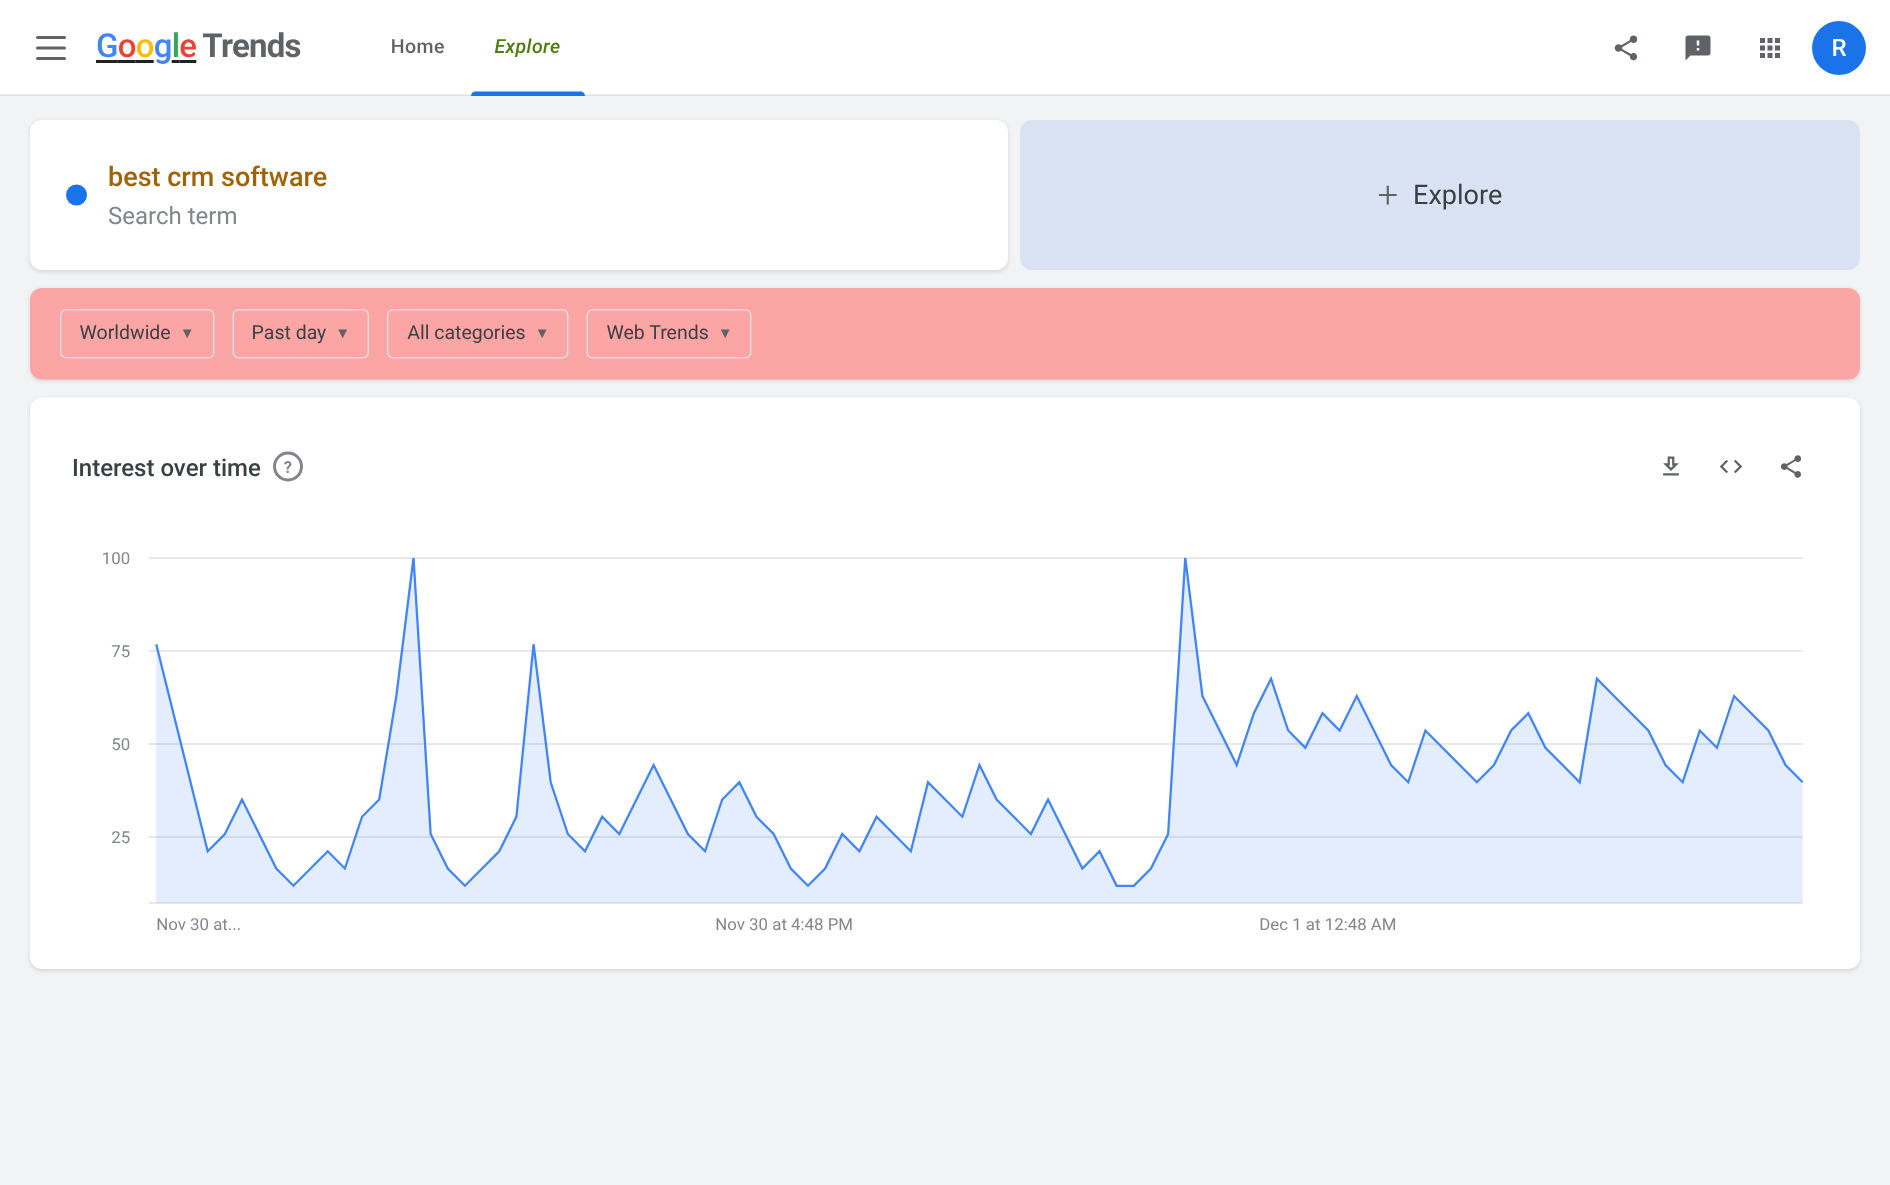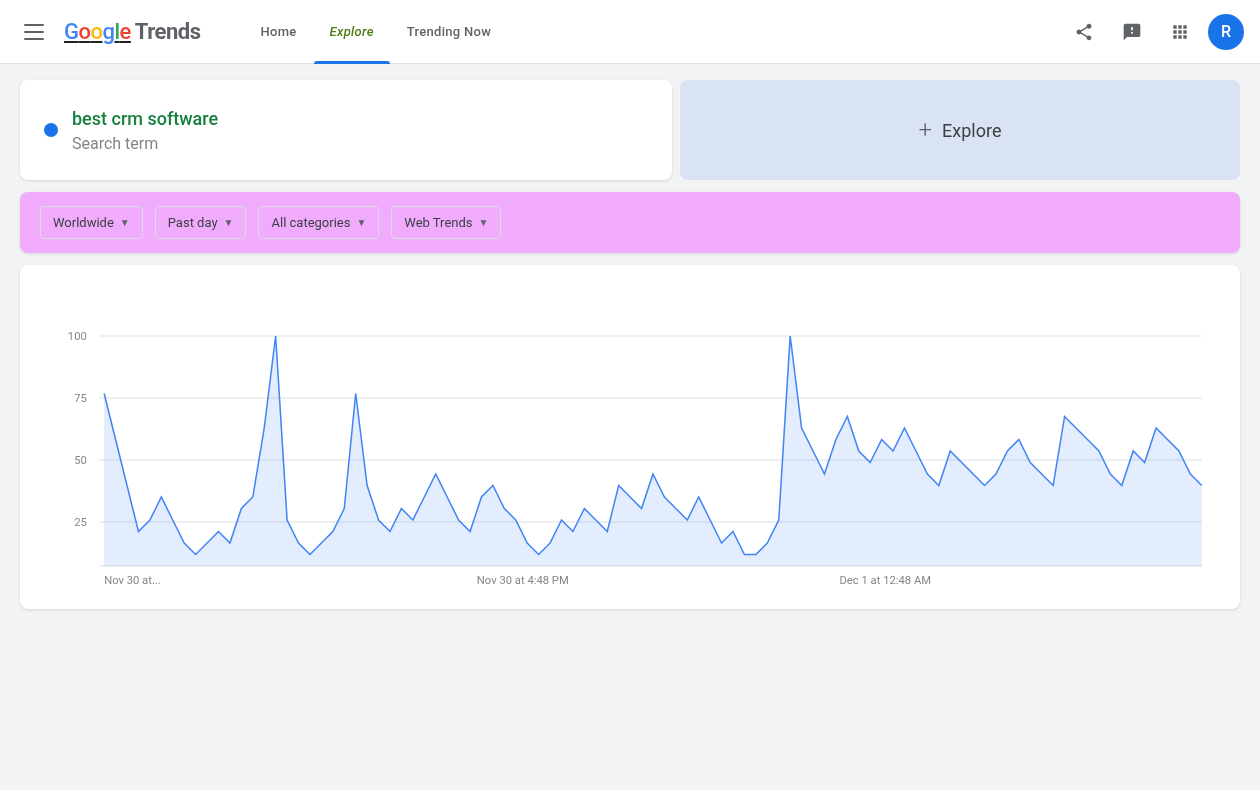--- a/index.html
+++ b/index.html
@@ -154,21 +154,21 @@
       width: 14px;
       height: 14px;
       border-radius: 50%;
       background: #1a73e8;
       flex-shrink: 0;
     }
     .search-term-info {}
     .search-term-text {
       font-size: 18px;
       font-weight: 500;
-      color: #15803d;
+      color: #a16207;
       line-height: 1.3;
     }
     .search-term-label {
       font-size: 16px;
       color: #80868b;
       margin-top: 3px;
     }
     .compare-card {
       background: #dae3f3;
       border-radius: 8px;
@@ -184,21 +184,21 @@
       font-weight: 400;
     }
     .compare-plus {
       font-size: 24px;
       color: #5f6368;
       font-weight: 300;
     }
 
     
     .filter-row {
-      background: #f0abfc;
+      background: #fca5a5;
       border-radius: 8px;
       box-shadow: 0 1px 3px rgba(0,0,0,0.12);
       padding: 14px 20px;
       display: flex;
       gap: 12px;
       margin-bottom: 12px;
       align-items: center;
     }
     .filter-btn {
       display: flex;
@@ -316,21 +316,20 @@
     </div>
     <div class="logo">
       <span class="logo-google">
         <span class="g-blue">G</span><span class="g-red">o</span><span class="g-yellow">o</span><span class="g-blue">g</span><span class="g-green">l</span><span class="g-red">e</span>
       </span>
       <span class="logo-trends">Trends</span>
     </div>
     <nav>
       <a class="nav-item">Home</a>
       <a class="nav-item active">Explore</a>
-      <a class="nav-item">Trending Now</a>
     </nav>
   </div>
   <div class="header-right">
     <button class="icon-btn" title="Share">
       <svg width="20" height="20" viewBox="0 0 24 24" fill="currentColor">
         <path d="M18 16.08c-.76 0-1.44.3-1.96.77L8.91 12.7c.05-.23.09-.46.09-.7s-.04-.47-.09-.7l7.05-4.11c.54.5 1.25.81 2.04.81 1.66 0 3-1.34 3-3s-1.34-3-3-3-3 1.34-3 3c0 .24.04.47.09.7L8.04 9.81C7.5 9.31 6.79 9 6 9c-1.66 0-3 1.34-3 3s1.34 3 3 3c.79 0 1.5-.31 2.04-.81l7.12 4.16c-.05.21-.08.43-.08.65 0 1.61 1.31 2.92 2.92 2.92s2.92-1.31 2.92-2.92-1.31-2.92-2.92-2.92z"></path>
       </svg>
     </button>
     <button class="icon-btn" title="Feedback">
       <svg width="20" height="20" viewBox="0 0 24 24" fill="currentColor">
@@ -375,20 +374,43 @@
       <span>All categories</span>
       <span class="dropdown-arrow">▼</span>
     </button>
     <button class="filter-btn">
       <span>Web Trends</span>
       <span class="dropdown-arrow">▼</span>
     </button>
   </div>
 
   <div class="chart-card">
+    <div class="chart-header">
+      <div class="chart-title-group">
+        <span class="chart-title">Interest over time</span>
+        <div class="help-icon">?</div>
+      </div>
+      <div class="chart-actions">
+        <button class="chart-icon-btn" title="Download">
+          <svg width="18" height="18" viewBox="0 0 24 24" fill="currentColor">
+            <path d="M19 9h-4V3H9v6H5l7 7 7-7zm-8 2V5h2v6h1.17L12 13.17 9.83 11H11zm-6 7h14v2H5v-2z"></path>
+          </svg>
+        </button>
+        <button class="chart-icon-btn" title="Embed">
+          <svg width="18" height="18" viewBox="0 0 24 24" fill="currentColor">
+            <path d="M9.4 16.6L4.8 12l4.6-4.6L8 6l-6 6 6 6 1.4-1.4zm5.2 0l4.6-4.6-4.6-4.6L16 6l6 6-6 6-1.4-1.4z"></path>
+          </svg>
+        </button>
+        <button class="chart-icon-btn" title="Share">
+          <svg width="18" height="18" viewBox="0 0 24 24" fill="currentColor">
+            <path d="M18 16.08c-.76 0-1.44.3-1.96.77L8.91 12.7c.05-.23.09-.46.09-.7s-.04-.47-.09-.7l7.05-4.11c.54.5 1.25.81 2.04.81 1.66 0 3-1.34 3-3s-1.34-3-3-3-3 1.34-3 3c0 .24.04.47.09.7L8.04 9.81C7.5 9.31 6.79 9 6 9c-1.66 0-3 1.34-3 3s1.34 3 3 3c.79 0 1.5-.31 2.04-.81l7.12 4.16c-.05.21-.08.43-.08.65 0 1.61 1.31 2.92 2.92 2.92s2.92-1.31 2.92-2.92-1.31-2.92-2.92-2.92z"></path>
+          </svg>
+        </button>
+      </div>
+    </div>
 
     <div class="chart-container">
       <svg class="chart-svg" id="chart-svg" viewBox="0 0 1140 260" preserveAspectRatio="none">
 
         <line class="grid-line" x1="50" y1="10" x2="1130" y2="10"></line>
         <line class="grid-line" x1="50" y1="72" x2="1130" y2="72"></line>
         <line class="grid-line" x1="50" y1="134" x2="1130" y2="134"></line>
         <line class="grid-line" x1="50" y1="196" x2="1130" y2="196"></line>
         <line class="grid-line" x1="50" y1="240" x2="1130" y2="240"></line>
 

